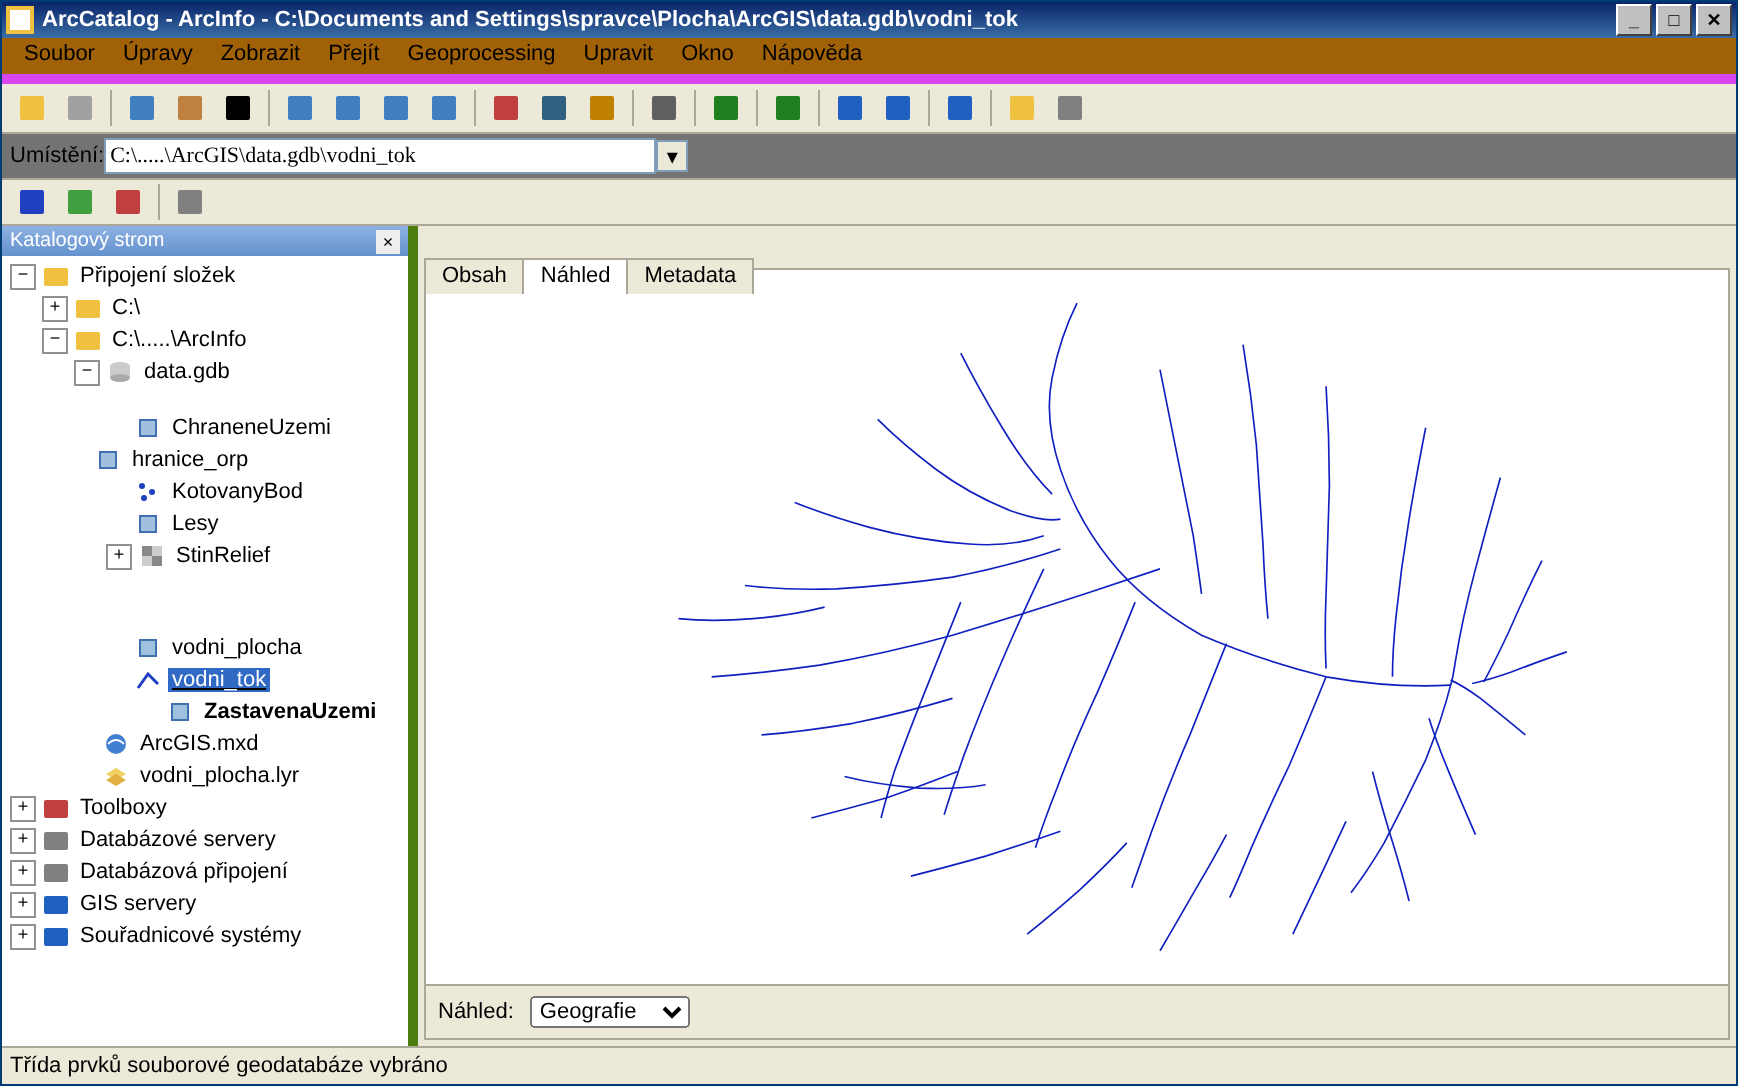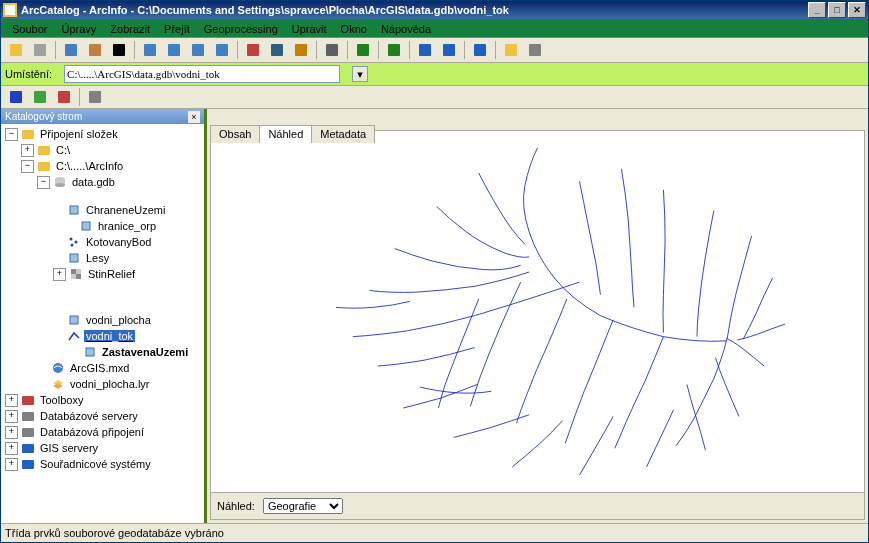--- a/index.html
+++ b/index.html
@@ -1,30 +1,30 @@
 <!DOCTYPE html>
 <html><head>
 <meta charset="utf-8">
 <style>
 html,body{margin:0;padding:0;font-family:Tahoma,Arial,sans-serif;font-size:11px;color:#000;background:#ece9d8;overflow:hidden}
 .window{width:869px;height:543px;display:flex;flex-direction:column;border:1px solid #003c74;box-sizing:border-box;background:#ece9d8}
 .titlebar{height:18px;background:linear-gradient(to bottom,#0a246a,#3a6ea5);color:#fff;display:flex;align-items:center;padding:0 2px;font-weight:bold;font-size:11px}
 .titlebar .icon{width:14px;height:14px;margin-right:4px;display:flex;align-items:center;justify-content:center}
 .titlebar .spacer{flex:1}
 .titlebar .winbtn{width:16px;height:14px;background:#c0c0c0;border:1px solid #fff;border-right-color:#404040;border-bottom-color:#404040;margin-left:2px;display:flex;align-items:center;justify-content:center;color:#000;font-size:9px;line-height:1}
-.menubar{height:18px;background:#15803d;display:flex;align-items:flex-end;padding:0 4px;border-bottom:1px solid #d946ef}
+.menubar{height:18px;background:#a16207;display:flex;align-items:flex-start;padding:0 4px;border-bottom:5px solid #d946ef}
 .menubar span{padding:2px 7px;cursor:default}
 .toolbar{height:24px;background:#ece9d8;display:flex;align-items:center;padding:0 4px;gap:2px;border-bottom:1px solid #aca899}
 .tb-btn{width:20px;height:20px;display:flex;align-items:center;justify-content:center;border:1px solid transparent}
 .tb-sep{width:1px;height:18px;background:#aca899;margin:0 2px}
-.locbar{height:22px;background:#bef264;display:flex;align-items:center;padding:0 4px;gap:12px;border-bottom:1px solid #aca899}
+.locbar{height:22px;background:#737373;display:flex;align-items:center;padding:0 4px;gap:0;border-bottom:1px solid #aca899}
 .locbar input{flex:0 0 270px;height:16px;border:1px solid #7f9db9;font-family:Tahoma;font-size:11px;padding:0 2px}
 .toolbar2{height:22px;background:#ece9d8;display:flex;align-items:center;padding:0 4px;gap:2px;border-bottom:1px solid #aca899}
 .body{flex:1;display:flex;min-height:0}
-.tree-panel{width:203px;display:flex;flex-direction:column;border-right:3px solid #4d7c0f;background:#fff}
+.tree-panel{width:203px;display:flex;flex-direction:column;border-right:5px solid #4d7c0f;background:#fff}
 .tree-header{height:15px;background:linear-gradient(to bottom,#8db2e3,#6591cd);color:#fff;font-size:10px;padding:0 4px;display:flex;align-items:center;justify-content:space-between}
 .tree-header .pin{width:12px;height:12px;background:#eee;color:#000;display:flex;align-items:center;justify-content:center;font-size:9px}
 .tree{flex:1;overflow:auto;padding:2px 0;font-size:11px;background:#fff}
 .tree-row{display:flex;align-items:center;height:16px;white-space:nowrap;padding-right:4px}
 .tree-toggle{width:11px;height:11px;border:1px solid #919191;background:#fff;color:#000;font-size:9px;line-height:9px;text-align:center;margin-right:3px;cursor:default;flex-shrink:0}
 .tree-toggle.empty{border:none;background:transparent}
 .tree-icon{width:14px;height:14px;margin-right:3px;flex-shrink:0;display:flex;align-items:center;justify-content:center}
 .tree-label{padding:0 2px}
 .tree-label.sel{background:#316ac5;color:#fff}
 .main{flex:1;display:flex;flex-direction:column;background:#ece9d8;padding:3px}
@@ -256,21 +256,21 @@
           </div>
           <div class="tree-row" style="padding-left: 52px; margin-top: 12px;">
             <span class="tree-toggle empty"></span>
             <span class="tree-icon">
               <svg width="14" height="14">
                 <rect x="3" y="3" width="8" height="8" fill="#a0c0e0" stroke="#4070b0"></rect>
               </svg>
             </span>
             <span class="tree-label">ChraneneUzemi</span>
           </div>
-          <div class="tree-row" style="padding-left: 64px; text-align: center;">
+          <div class="tree-row" style="padding-left: 32px; text-align: center;">
             <span class="tree-toggle empty"></span>
             <span class="tree-icon">
               <svg width="14" height="14">
                 <rect x="3" y="3" width="8" height="8" fill="#a0c0e0" stroke="#4070b0"></rect>
               </svg>
             </span>
             <span class="tree-label">hranice_orp</span>
           </div>
           <div class="tree-row" style="padding-left: 52px;">
             <span class="tree-toggle empty"></span>

